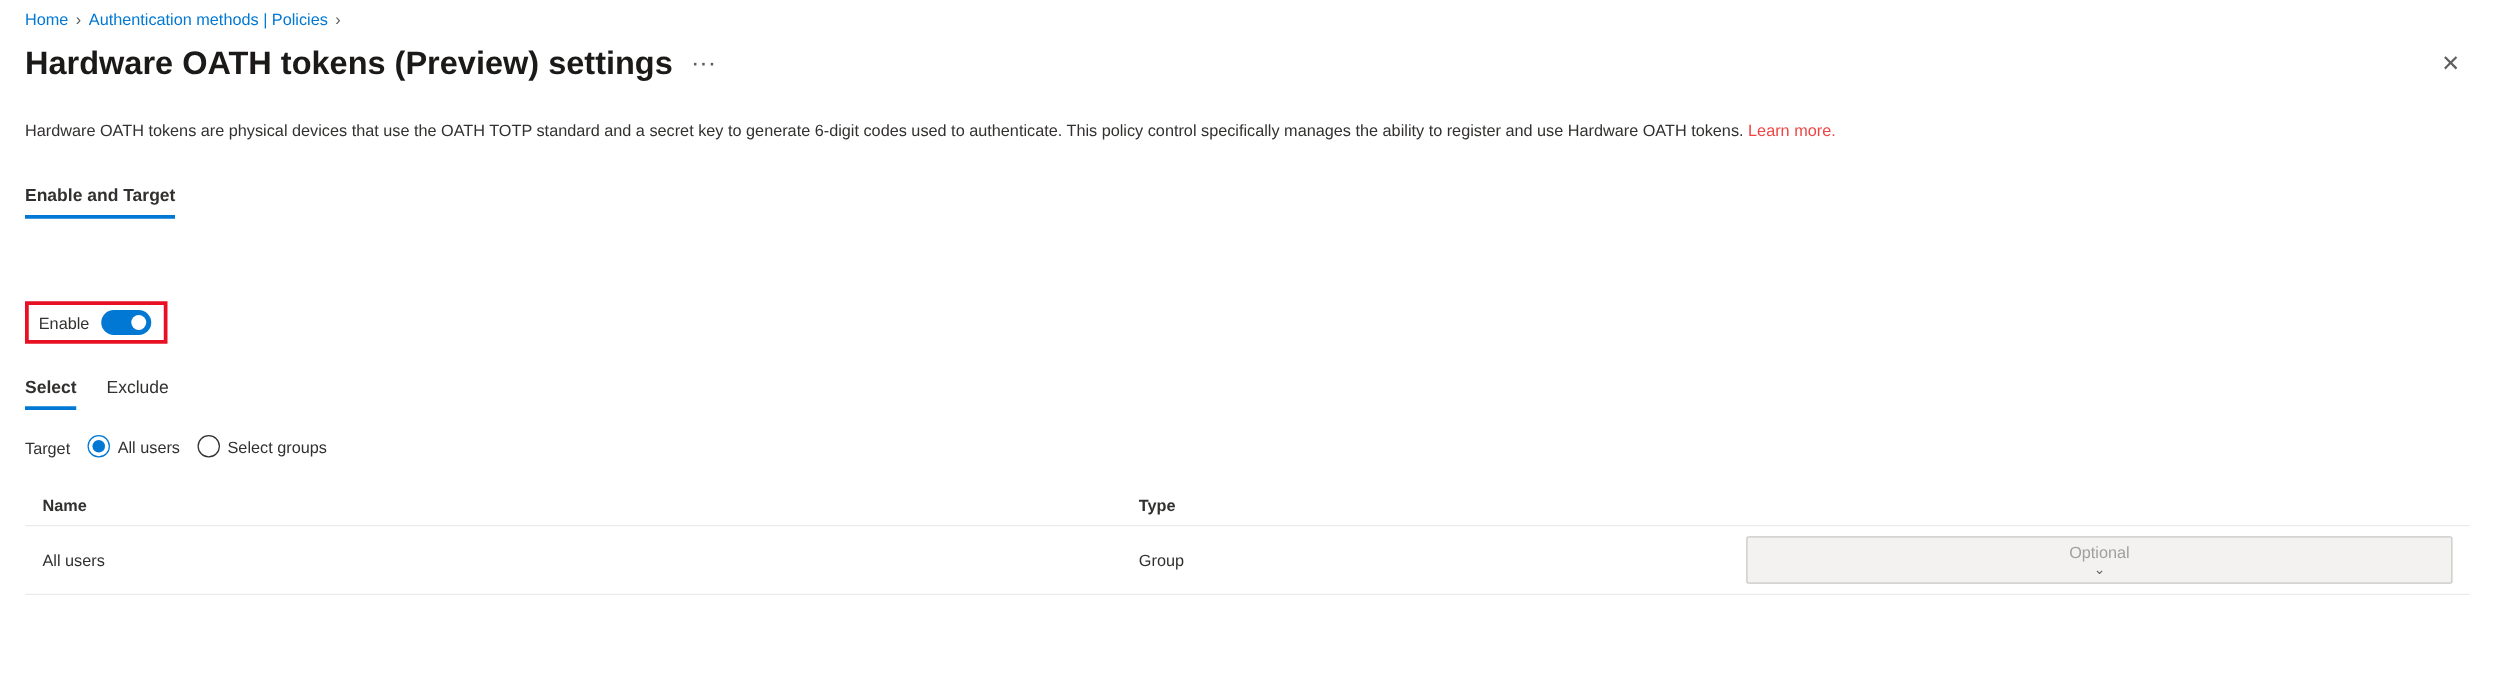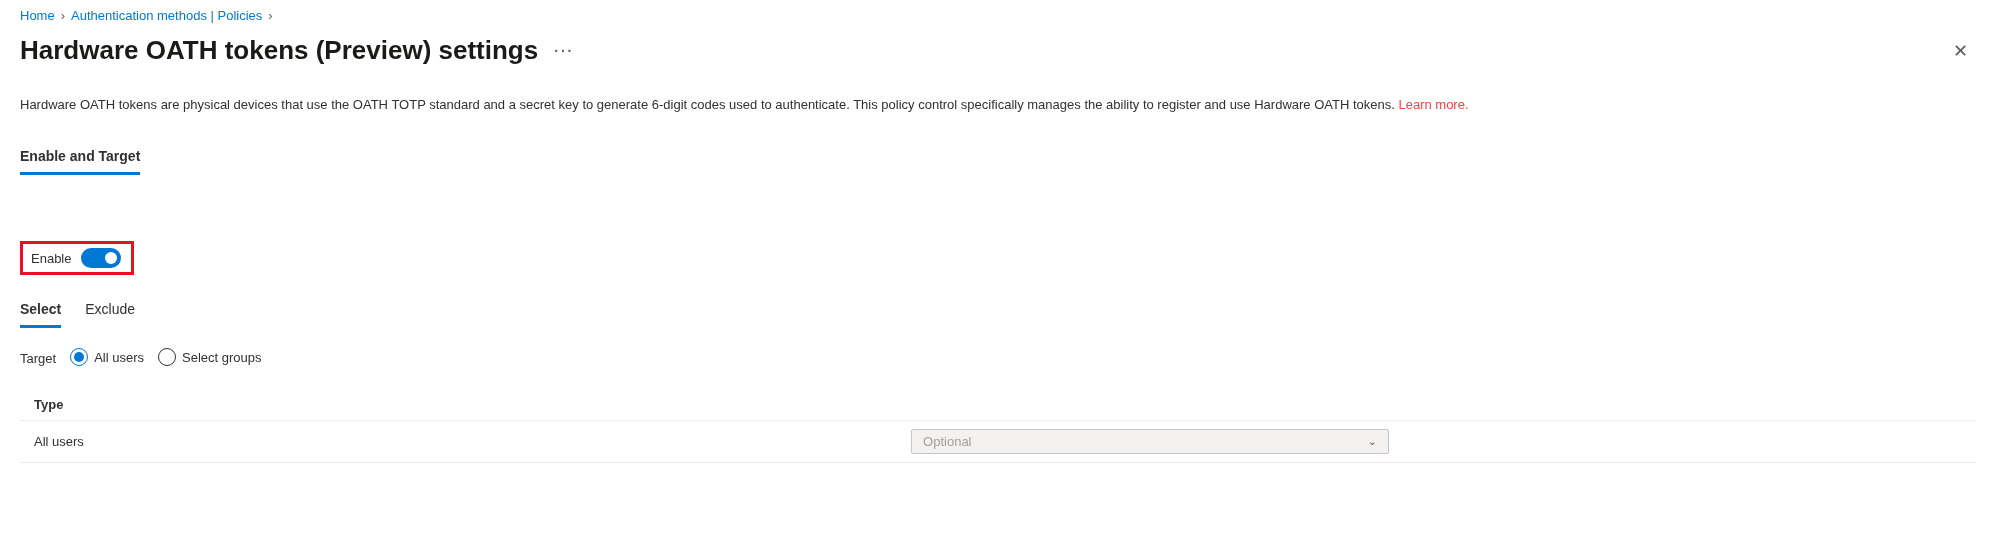--- a/index.html
+++ b/index.html
@@ -120,27 +120,28 @@
       font-size: 13px;
     }
     .trow {
       border-bottom: 1px solid #edebe9;
       font-size: 13px;
     }
     .select-box {
       background: #f3f2f1;
       border: 1px solid #c8c6c4;
       color: #a19f9d;
-      padding: 4px 11px;
+      padding: 4px 24px;
       font-size: 13px;
       display: flex;
       align-items: center;
       justify-content: space-between;
       border-radius: 2px;
       cursor: not-allowed;
+      flex-direction: column;
     }
     .chev { font-size: 11px; color: #605e5c; }
   </style>
 </head>
 <body>
 
 
 
 <div class="breadcrumb">
   <a>Home</a>
@@ -184,24 +185,26 @@
     <span>All users</span>
   </div>
   <div class="radio-opt">
     <span class="radio"></span>
     <span>Select groups</span>
   </div>
 </div>
 
 <div class="table">
   <div class="thead">
+    <div>Name</div>
     <div>Type</div>
   </div>
   <div class="trow">
     <div>All users</div>
+    <div>Group</div>
     <div class="select-box">
       <span>Optional</span>
       <span class="chev">⌄</span>
     </div>
   </div>
 </div>
 
 
 
 

